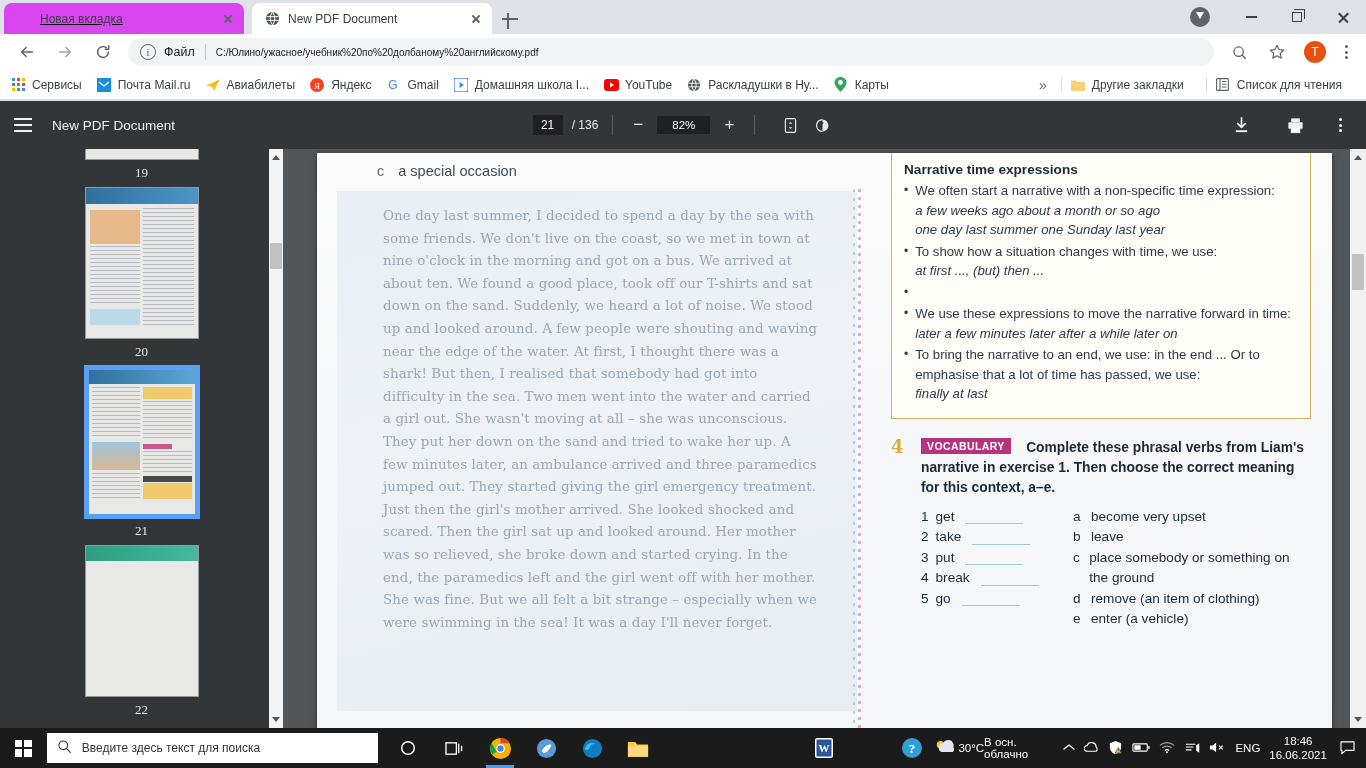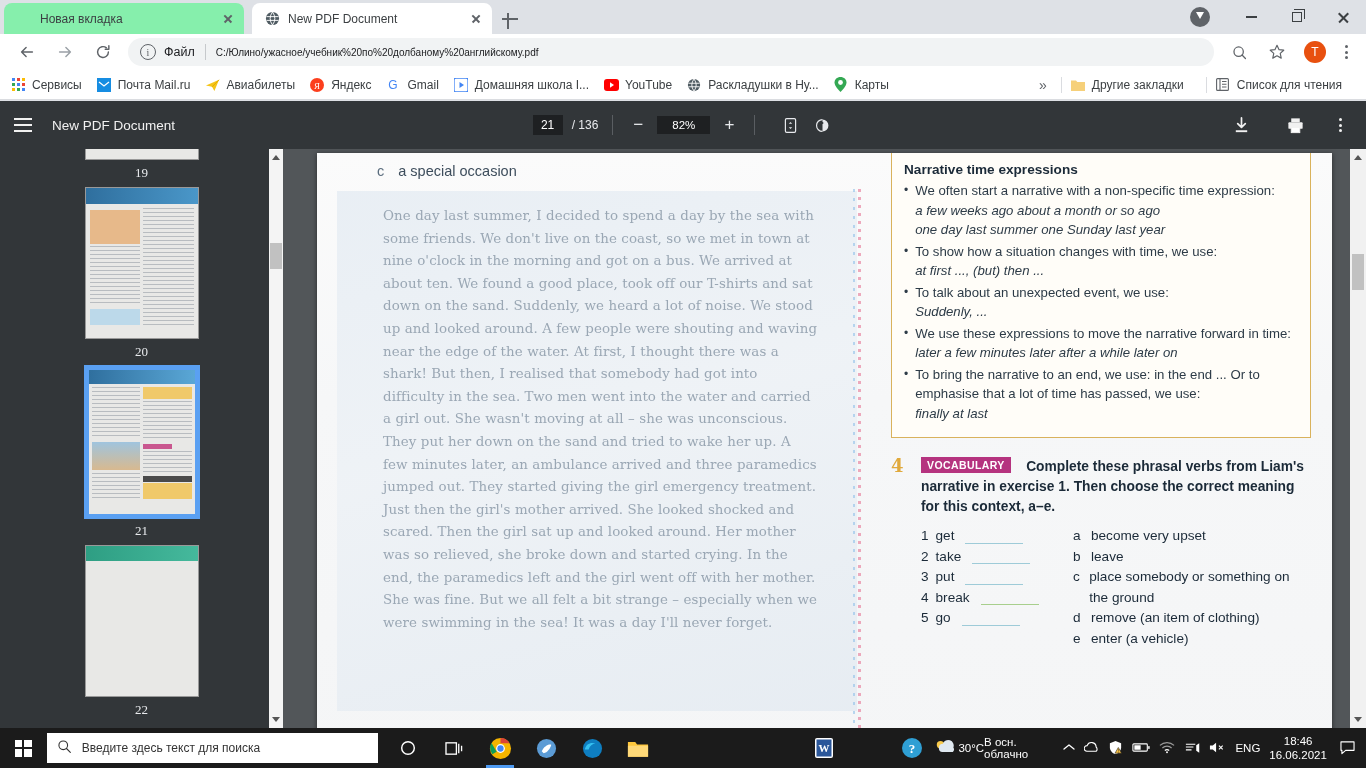--- a/index.html
+++ b/index.html
@@ -11,21 +11,21 @@
   }
   .app { position: relative; width: 1366px; height: 768px; }
 
   
   .chrome { position: absolute; left:0; top:0; width:1366px; height:728px; background:#dee1e6; }
 
   
   .tabstrip { position:relative; height:34px; background:#dee1e6; }
   .tab { position:absolute; top:3px; height:31px; display:flex; align-items:center;
          border-radius:8px 8px 0 0; padding:0 8px 0 12px; }
-  .tab.inactive { left:4px; width:240px; background:#86efac; }
+  .tab.inactive { left:4px; width:240px; background:#d946ef;text-decoration:underline; }
   .tab.active { left:252px; width:240px; background:#fff; }
   .tab-favicon { width:16px; height:16px; margin-right:8px; flex:none; display:flex; align-items:center; justify-content:center; }
   .tab-title { flex:1; font-size:12px; color:#3c4043; white-space:nowrap; overflow:hidden; text-overflow:ellipsis; }
   .tab-close { width:16px; height:16px; flex:none; position:relative; }
   .tab-close::before, .tab-close::after {
     content:""; position:absolute; left:3px; top:7px; width:10px; height:1.6px; background:#5f6368; }
   .tab-close::before { transform:rotate(45deg); }
   .tab-close::after  { transform:rotate(-45deg); }
   .newtab { position:absolute; left:500px; top:9px; width:20px; height:20px; }
   .newtab::before, .newtab::after { content:""; position:absolute; background:#5f6368; }
@@ -511,24 +511,20 @@
               <div class="gli">
                 <span class="dot">•</span>
                 <span>
                   <span>To show how a situation changes with time, we use:</span><br>
                   <span class="ital">at first ..., (but) then ...</span>
                 </span>
               </div>
 
               <div class="gli">
                 <span class="dot">•</span>
-                <span>
-                  <span>To talk about an unexpected event, we use:</span><br>
-                  <span class="ital">Suddenly, ...</span>
-                </span>
               </div>
 
               <div class="gli">
                 <span class="dot">•</span>
                 <span>
                   <span>We use these expressions to move the narrative forward in time:</span><br>
                   <span class="ital">later    a few minutes later    after a while    later on</span>
                 </span>
               </div>
 

